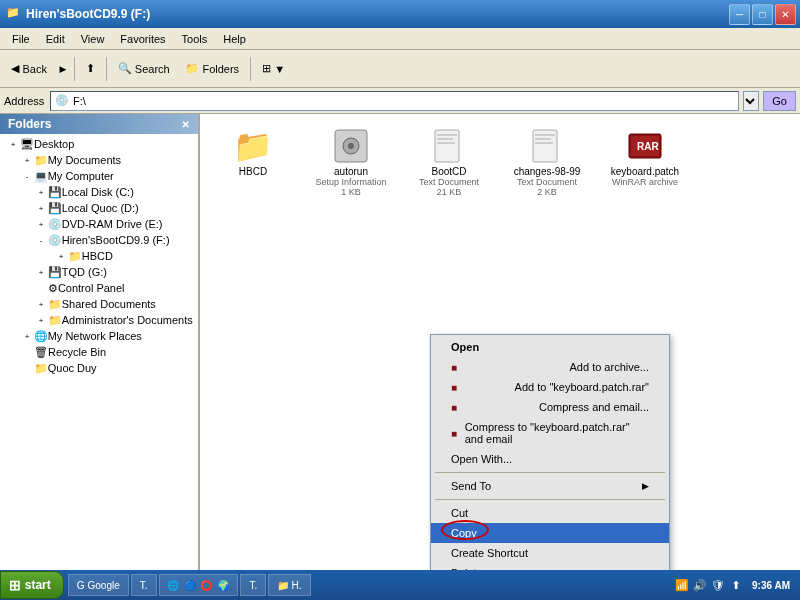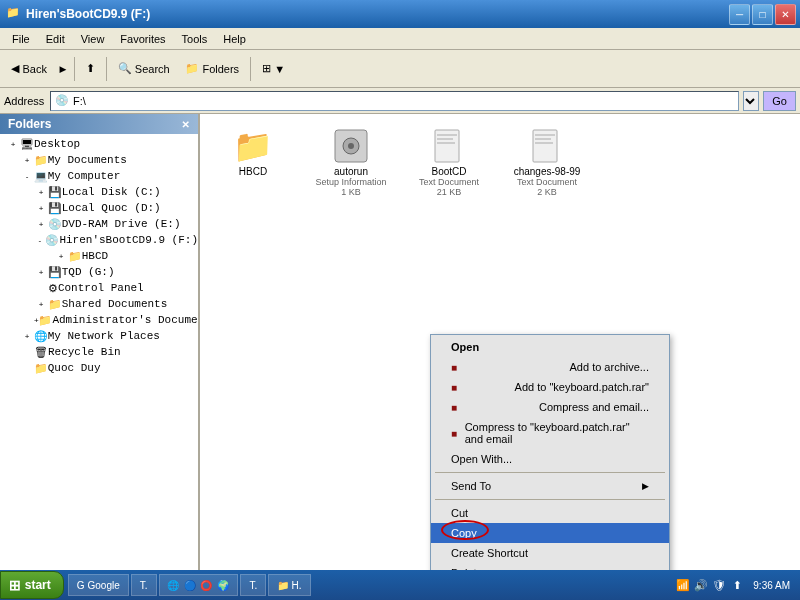--- a/index.html
+++ b/index.html
@@ -73,21 +73,21 @@
       background: linear-gradient(to right, #4a7aad, #9ab8d8);
       color: white; padding: 3px 8px; font-size: 12px; font-weight: bold;
       display: flex; align-items: center; justify-content: space-between;
     }
     .sidebar-close { cursor: pointer; font-size: 10px; }
     .folder-tree { padding: 2px 0; }
     .tree-item {
       display: flex; align-items: center; padding: 1px 0; cursor: pointer; white-space: nowrap;
     }
     .expand-btn { width: 14px; height: 14px; display: flex; align-items: center; justify-content: center; font-size: 8px; margin-left: 2px; }
-    .tree-label { font-size: 11px; font-family: Liberation Mono, monospace; }
+    .tree-label { font-size: 11px; }
 
     
     .file-area { flex: 1; background: white; overflow: auto; padding: 8px; position: relative; }
     .file-grid { display: flex; flex-wrap: wrap; align-content: flex-start; gap: 8px; }
     .file-item { width: 90px; display: flex; flex-direction: column; align-items: center; padding: 4px; cursor: pointer; }
     .file-icon { width: 40px; height: 40px; display: flex; align-items: center; justify-content: center; font-size: 32px; }
     .file-label { font-size: 10px; text-align: center; word-break: break-word; }
     .file-sublabel { font-size: 9px; color: #666; text-align: center; }
 
     
@@ -117,21 +117,21 @@
       padding: 0 12px 0 8px; display: flex; align-items: center; gap: 4px; cursor: pointer;
     }
     .taskbar-items { display: flex; align-items: center; flex: 1; padding: 0 4px; gap: 2px; }
     .taskbar-item {
       height: 22px; padding: 0 8px; background: rgba(255,255,255,0.15);
       border: 1px solid rgba(255,255,255,0.2); color: white; font-size: 10px;
       cursor: pointer; display: flex; align-items: center; gap: 3px; white-space: nowrap;
     }
     .taskbar-icons { display: flex; align-items: center; padding: 0 4px; gap: 2px; }
     .tray-icon { width: 16px; height: 16px; color: white; font-size: 11px; display: flex; align-items: center; justify-content: center; }
-    .clock { color: white; font-size: 10px; padding: 0 6px; }
+    .clock { color: white; font-size: 10px; padding: 0 6px; font-weight: bold; }
 
     
     .copy-circle {
       position: absolute; left: 241px; top: 406px;
       width: 48px; height: 20px; border: 2px solid #cc0000; border-radius: 50%;
       pointer-events: none; z-index: 200;
     }
   </style>
 </head>
 <body>
@@ -338,20 +338,31 @@
             <rect x="6" y="4" width="24" height="32" rx="1" fill="#f0f0f0" stroke="#aaa" stroke-width="1"></rect>
             <rect x="8" y="8" width="20" height="2" fill="#ccc"></rect>
             <rect x="8" y="12" width="16" height="2" fill="#ccc"></rect>
             <rect x="8" y="16" width="18" height="2" fill="#ccc"></rect>
           </svg>
         </div>
         <div class="file-label">changes-98-99</div>
         <div class="file-sublabel">Text Document<br>2 KB</div>
       </div>
 
+      <div class="file-item">
+        <div class="file-icon">
+          <svg width="40" height="40" viewBox="0 0 40 40">
+            <rect x="4" y="8" width="32" height="24" rx="2" fill="#8B1010" stroke="#600" stroke-width="1"></rect>
+            <rect x="6" y="10" width="28" height="20" rx="1" fill="#a02020"></rect>
+            <text x="12" y="24" font-size="10" fill="white" font-weight="bold">RAR</text>
+          </svg>
+        </div>
+        <div class="file-label">keyboard.patch</div>
+        <div class="file-sublabel">WinRAR archive</div>
+      </div>
 
 
     </div>
 
     <div class="context-menu">
       <div class="ctx-item" style="font-weight:bold;">
         <span>Open</span>
       </div>
       <div class="ctx-item">
         <span style="width:16px;display:inline-block;color:#8B1010;font-size:10px;">■</span>

